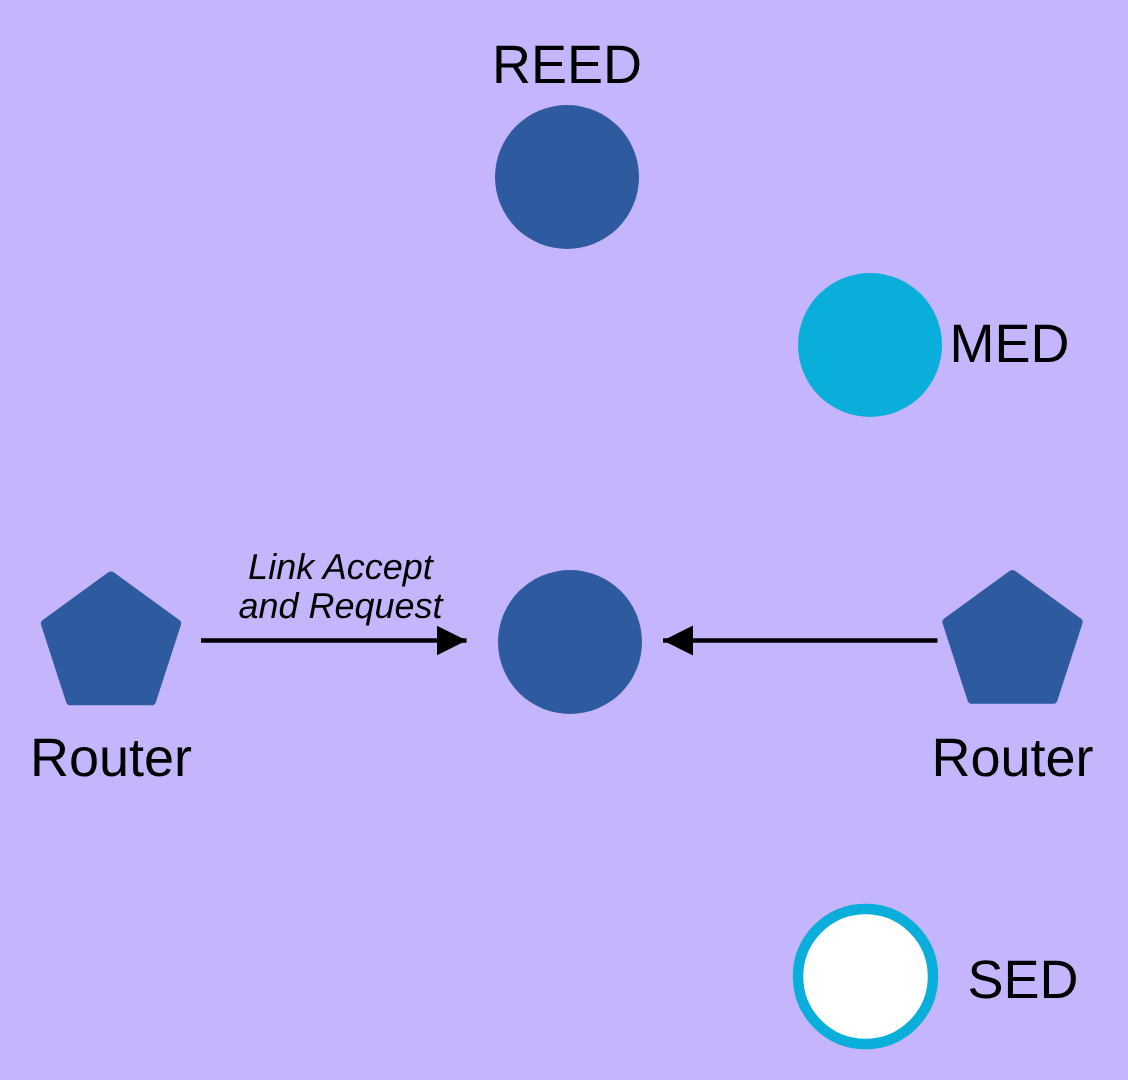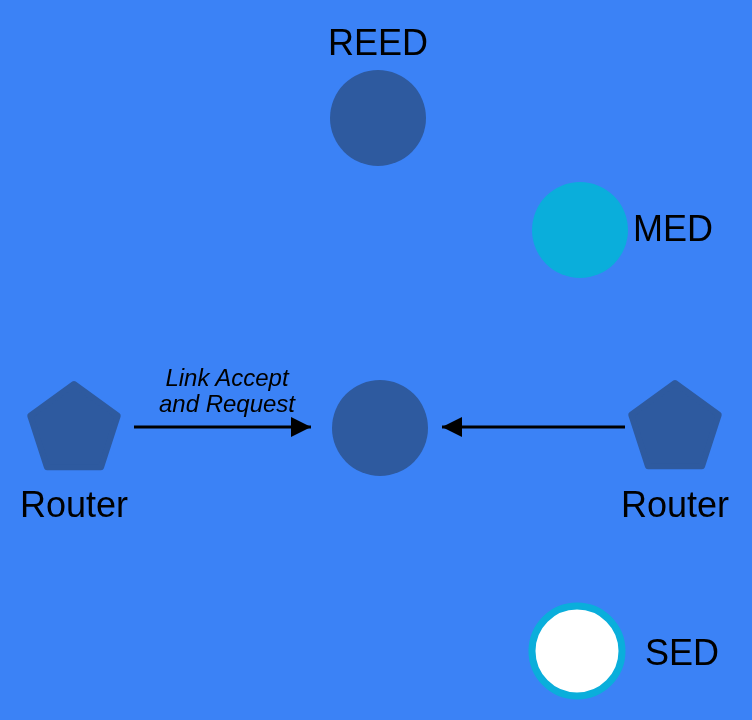--- a/index.html
+++ b/index.html
@@ -4,21 +4,21 @@
 <style>
   html, body {
     margin: 0;
     padding: 0;
     background: #ffffff;
   }
   .canvas-wrap {
     position: relative;
     width: 752px;
     height: 720px;
-    background: #3b82f6;
+    background: #c4b5fd;
     overflow: hidden;
     font-family: "Liberation Sans", "DejaVu Sans", sans-serif;
   }
   svg { display: block; }
   .node-label {
     font-family: "Liberation Sans", "DejaVu Sans", sans-serif;
     font-size: 36px;
     font-weight: 400;
   }
   .edge-label {

